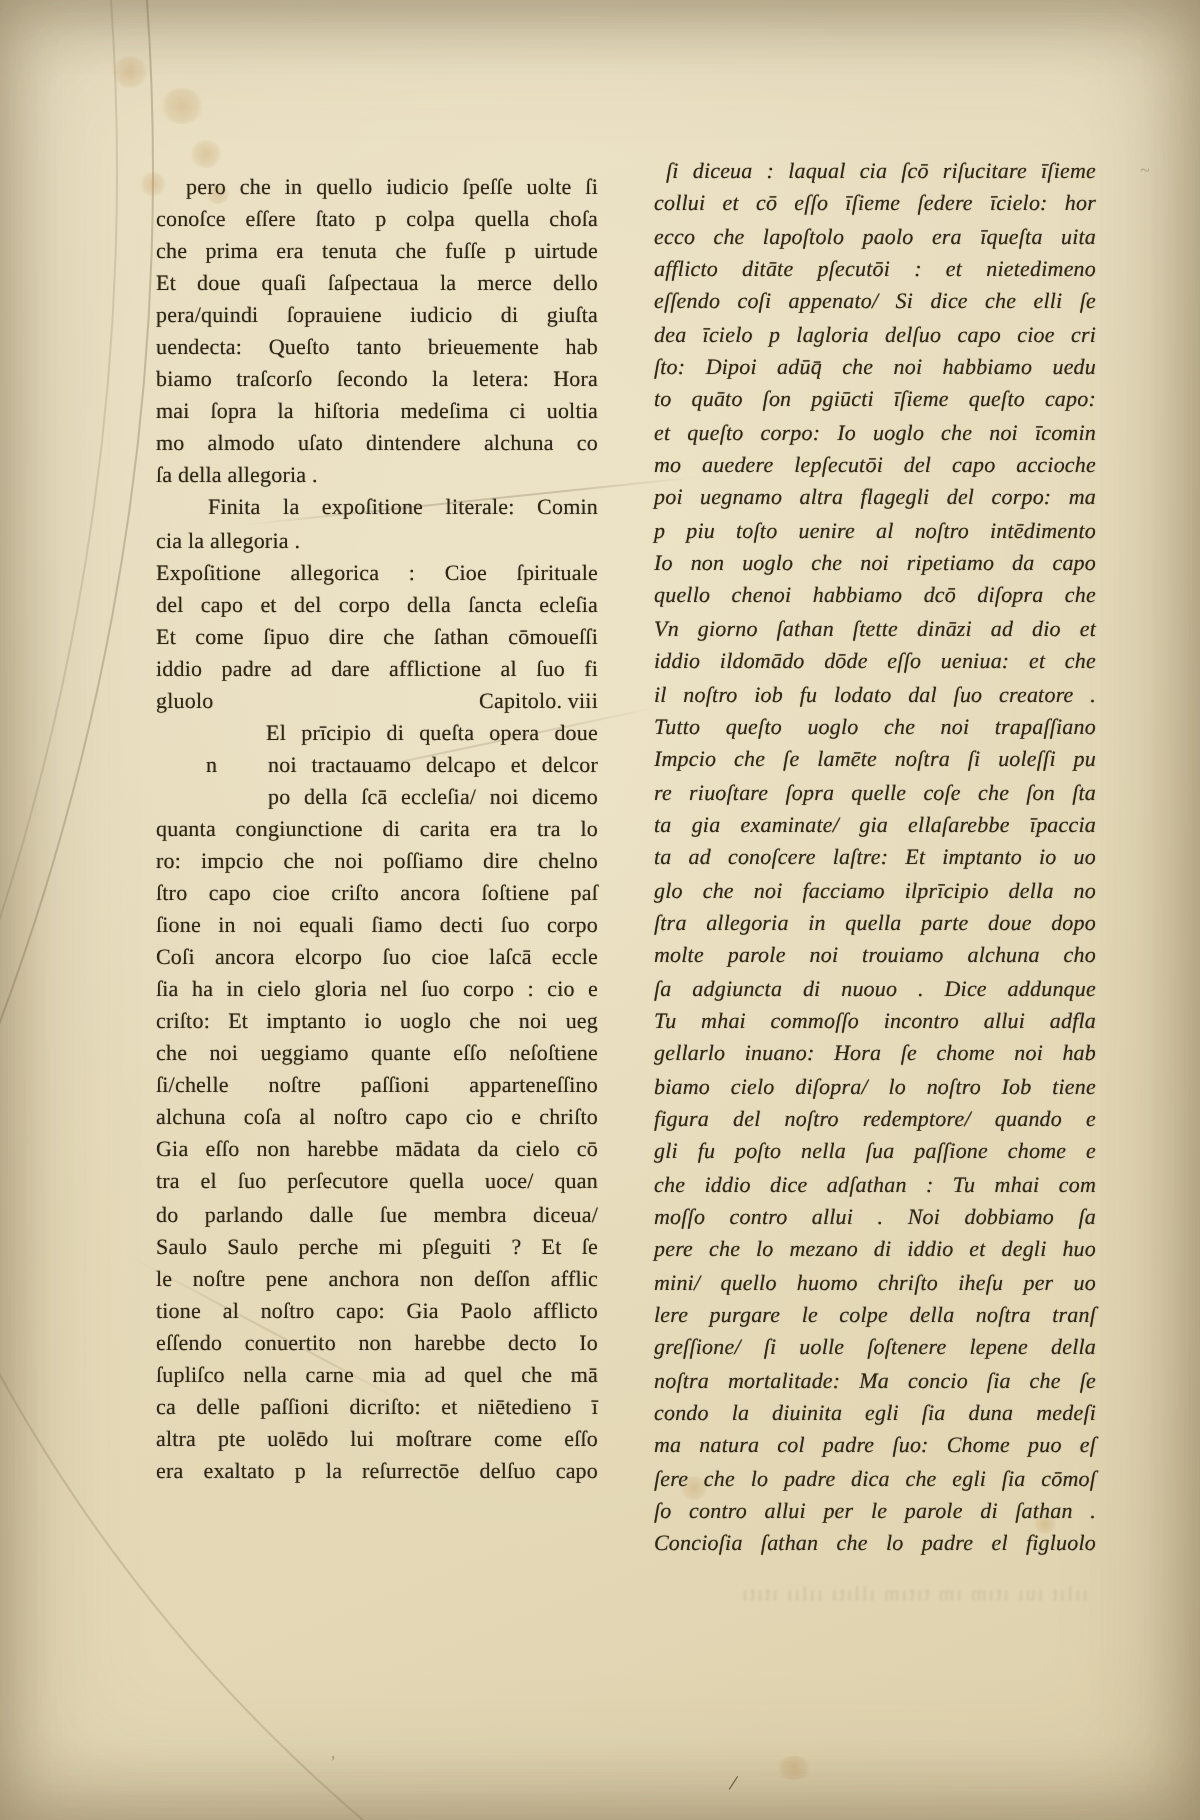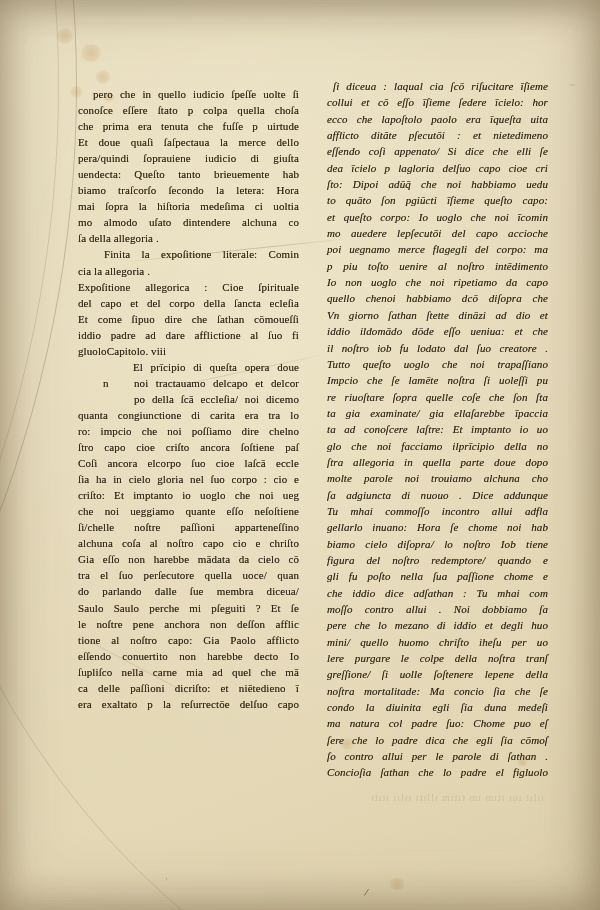--- a/index.html
+++ b/index.html
@@ -18,21 +18,21 @@
       inset 14px 0 34px rgba(105,88,56,.10);}
   .col{position:absolute;color:#2e2718;font-size:11px;letter-spacing:0.1px;
     text-shadow:0 0 .5px rgba(46,36,16,.55);}
   .col-left{left:78px;top:74px;width:221px;margin-top:14px;}
   .col-right{left:327px;top:80px;width:221px;}
   .line{position:relative;text-align:justify;text-align-last:justify;
     white-space:normal;overflow:visible;}
   .col-left .line{height:16.05px;}
   .col-right .line{height:16.35px;font-style:italic;}
   .line.short{text-align-last:left;}
-  .line.split{display:flex;text-align-last:auto;}
+  .line.split{display:flex;justify-content:space-between;text-align-last:auto;}
   .guide{position:absolute;top:0;font-size:11px;}
   
   .fox{position:absolute;border-radius:50%;pointer-events:none;
     background:radial-gradient(circle, rgba(186,143,77,.30) 0%, rgba(186,143,77,.14) 55%, rgba(186,143,77,0) 75%);}
   .arc{position:absolute;border-radius:50%;pointer-events:none;
     border:1.4px solid rgba(148,135,107,.45);}
   .crease{position:absolute;pointer-events:none;height:1px;
     background:linear-gradient(90deg, rgba(140,126,98,0) 0%, rgba(140,126,98,.35) 35%, rgba(140,126,98,.35) 70%, rgba(140,126,98,0) 100%);}
   .mark{position:absolute;color:rgba(74,64,44,.85);font-size:11px;pointer-events:none;}
   .mark.faint{color:rgba(110,98,72,.45);font-size:9px;}
@@ -82,49 +82,51 @@
       <div class="line split">
         <span>gluolo</span>
         <span>Capitolo. viii</span>
       </div>
       <div class="line" style="padding-left: 55px;">El prīcipio di queſta opera doue</div>
       <div class="line" style="padding-left: 56px;"><span class="guide" style="left: 25px;">n</span>noi tractauamo delcapo et delcor</div>
       <div class="line" style="padding-left: 56px;">po della ſcā eccleſia/ noi dicemo</div>
       <div class="line">quanta congiunctione di carita era tra lo</div>
       <div class="line">ro: impcio che noi poſſiamo dire chelno</div>
       <div class="line">ſtro capo cioe criſto ancora ſoſtiene paſ</div>
+      <div class="line">ſione in noi equali ſiamo decti ſuo corpo</div>
       <div class="line">Coſi ancora elcorpo ſuo cioe laſcā eccle</div>
       <div class="line">ſia ha in cielo gloria nel ſuo corpo : cio e</div>
       <div class="line">criſto: Et imptanto io uoglo che noi ueg</div>
       <div class="line">che noi ueggiamo quante eſſo neſoſtiene</div>
       <div class="line">ſi/chelle noſtre paſſioni apparteneſſino</div>
       <div class="line">alchuna coſa al noſtro capo cio e chriſto</div>
       <div class="line">Gia eſſo non harebbe mādata da cielo cō</div>
       <div class="line">tra el ſuo perſecutore quella uoce/ quan</div>
       <div class="line">do parlando dalle ſue membra diceua/</div>
       <div class="line">Saulo Saulo perche mi pſeguiti ?  Et ſe</div>
       <div class="line">le noſtre pene anchora non deſſon afflic</div>
       <div class="line">tione al noſtro capo: Gia Paolo afflicto</div>
       <div class="line">eſſendo conuertito non harebbe decto Io</div>
       <div class="line">ſupliſco nella carne mia ad quel che mā</div>
       <div class="line">ca delle paſſioni dicriſto: et niētedieno ī</div>
+      <div class="line">altra pte uolēdo lui moſtrare come eſſo</div>
       <div class="line">era exaltato p la reſurrectōe delſuo capo</div>
     </div>
   <div class="col col-right">
       <div class="line" style="padding-left: 6px;">ſi diceua : laqual cia ſcō riſucitare īſieme</div>
       <div class="line">collui et cō eſſo īſieme ſedere īcielo: hor</div>
       <div class="line">ecco che lapoſtolo paolo era īqueſta uita</div>
       <div class="line">afflicto ditāte pſecutōi : et nietedimeno</div>
       <div class="line">eſſendo coſi appenato/ Si dice che elli ſe</div>
       <div class="line">dea īcielo p lagloria delſuo capo cioe cri</div>
       <div class="line">ſto: Dipoi adūq̄ che noi habbiamo uedu</div>
       <div class="line">to quāto ſon pgiūcti īſieme queſto capo:</div>
       <div class="line">et queſto corpo: Io uoglo che noi īcomin</div>
       <div class="line">mo auedere lepſecutōi del capo accioche</div>
-      <div class="line">poi uegnamo merce flagegli del corpo: ma</div>
+      <div class="line">poi uegnamo altra flagegli del corpo: ma</div>
       <div class="line">p piu toſto uenire al noſtro intēdimento</div>
       <div class="line">Io non uoglo che noi ripetiamo da capo</div>
       <div class="line">quello chenoi habbiamo dcō diſopra che</div>
       <div class="line">Vn giorno ſathan ſtette dināzi ad dio et</div>
       <div class="line">iddio ildomādo dōde eſſo ueniua: et che</div>
       <div class="line">il noſtro iob fu lodato dal ſuo creatore .</div>
       <div class="line">Tutto queſto uoglo che noi trapaſſiano</div>
       <div class="line">Impcio che ſe lamēte noſtra ſi uoleſſi pu</div>
       <div class="line">re riuoſtare ſopra quelle coſe che ſon ſta</div>
       <div class="line">ta gia examinate/ gia ellaſarebbe īpaccia</div>

